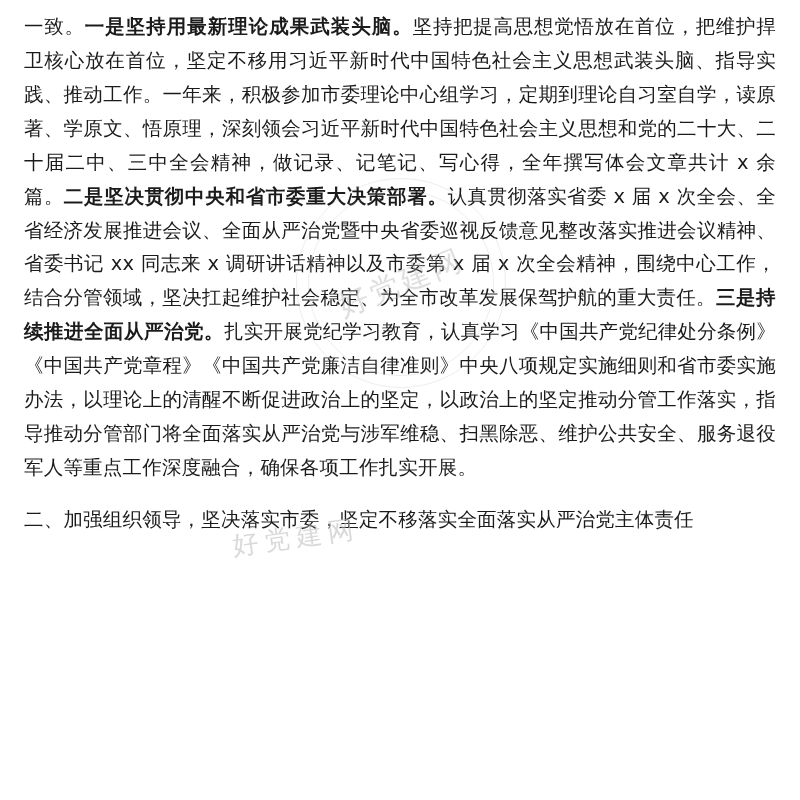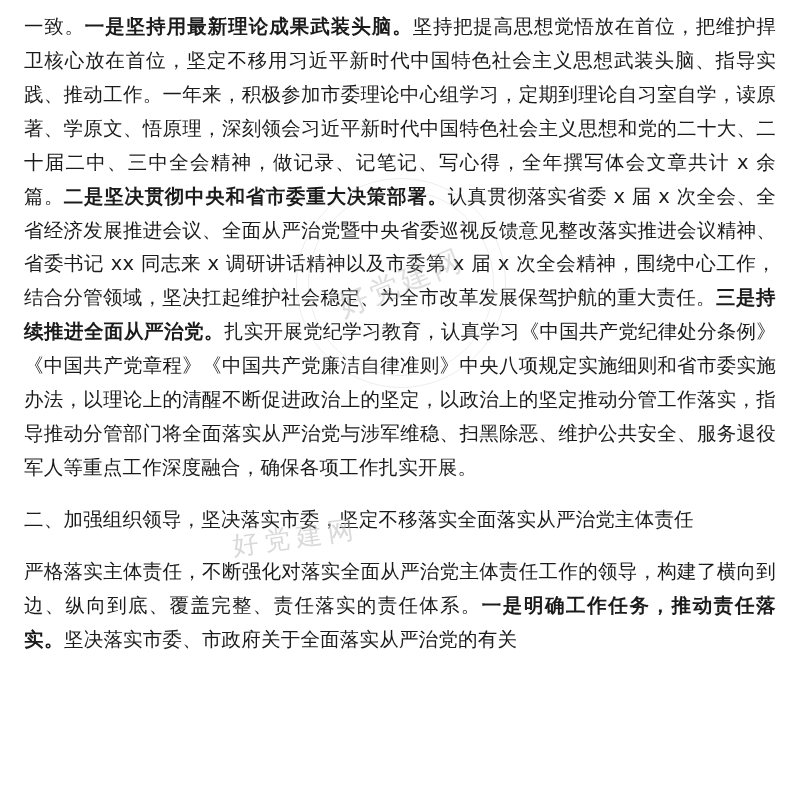--- a/index.html
+++ b/index.html
@@ -104,21 +104,20 @@
 </head>
 <body>
 
 <div class="page">
 
   <div class="doc-body">
     <div class="para"><span>一致。</span><span class="b">一是坚持用最新理论成果武装头脑。</span><span>坚持把提高思想觉悟放在首位，把维护捍卫核心放在首位，坚定不移用习近平新时代中国特色社会主义思想武装头脑、指导实践、推动工作。一年来，积极参加市委理论中心组学习，定期到理论自习室自学，读原著、学原文、悟原理，深刻领会习近平新时代中国特色社会主义思想和党的二十大、二十届二中、三中全会精神，做记录、记笔记、写心得，全年撰写体会文章共计 x 余篇。</span><span class="b">二是坚决贯彻中央和省市委重大决策部署。</span><span>认真贯彻落实省委 x 届 x 次全会、全省经济发展推进会议、全面从严治党暨中央省委巡视反馈意见整改落实推进会议精神、省委书记 xx 同志来 x 调研讲话精神以及市委第 x 届 x 次全会精神，围绕中心工作，结合分管领域，坚决扛起维护社会稳定、为全市改革发展保驾护航的重大责任。</span><span class="b">三是持续推进全面从严治党。</span><span>扎实开展党纪学习教育，认真学习《中国共产党纪律处分条例》《中国共产党章程》《中国共产党廉洁自律准则》中央八项规定实施细则和省市委实施办法，以理论上的清醒不断促进政治上的坚定，以政治上的坚定推动分管工作落实，指导推动分管部门将全面落实从严治党与涉军维稳、扫黑除恶、维护公共安全、服务退役军人等重点工作深度融合，确保各项工作扎实开展。</span></div>
     <div class="gap"></div>
     <div class="para"><span>二、加强组织领导，坚决落实市委，坚定不移落实全面落实从严治党主体责任</span></div>
     <div class="gap"></div>
-    <div class="para"><span>严格落实主体责任，不断强化对落实全面从严治党主体责任工作的领导，构建了横向到边、纵向到底、覆盖完整、责任落实的责任体系。</span><span class="b">一是明确工作任务，推动责任落实。</span><span>坚决落实市委、市政府关于全面落实从严治党的有关</span></div>
   </div>
 
   <div class="watermark">
     <div class="wm-ring"></div>
     <div class="wm-ring inner"></div>
     <div class="wm-text">好党建网</div>
   </div>
 
   <div class="wm2">好党建网</div>
 

